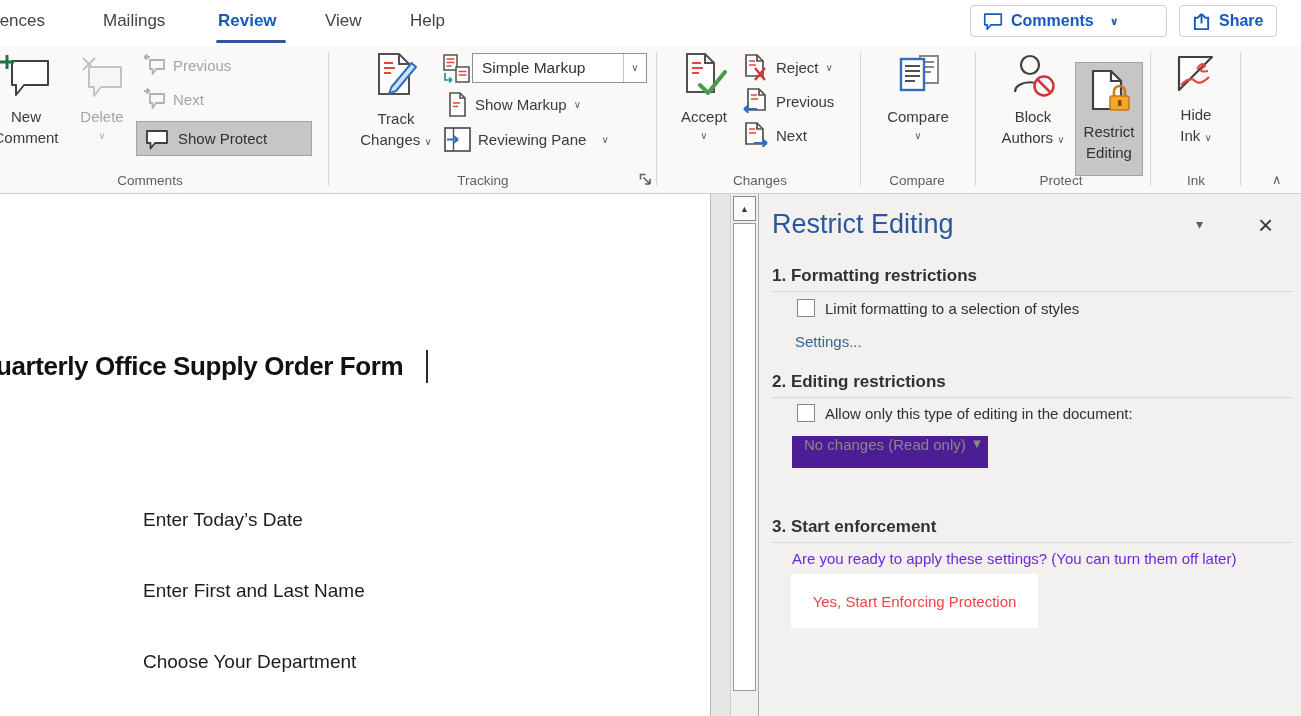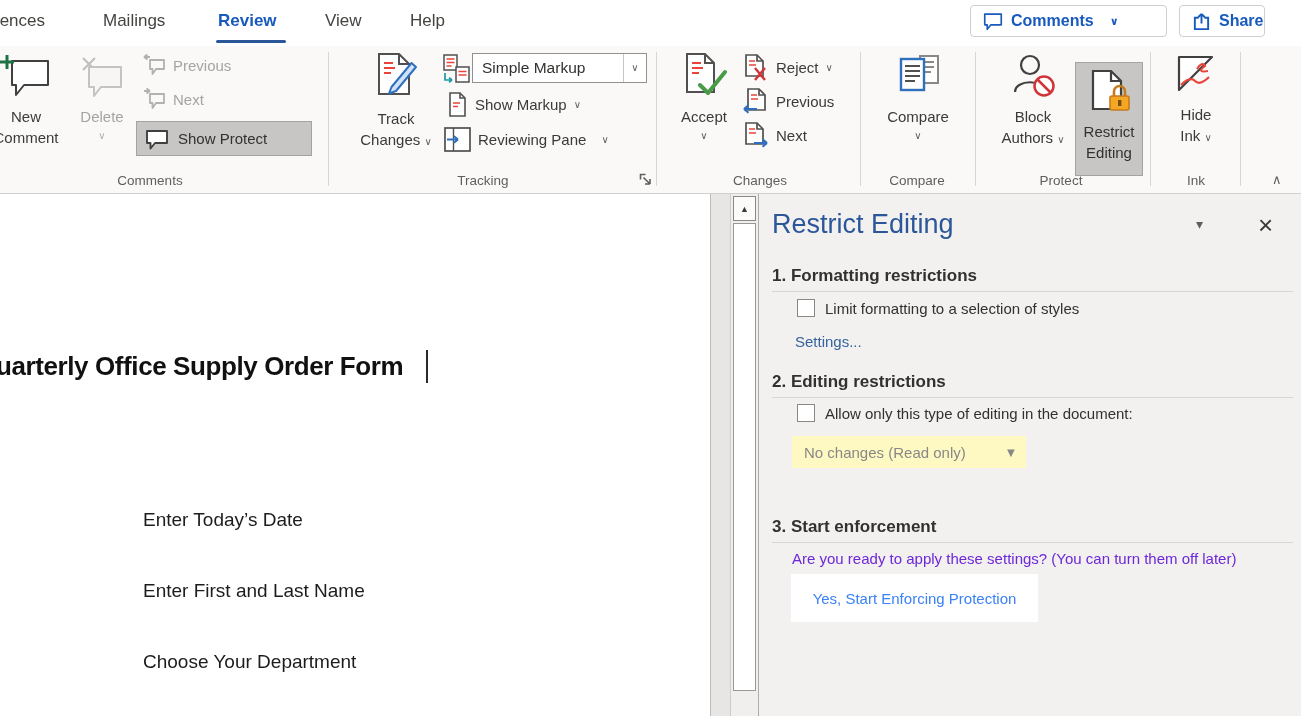--- a/index.html
+++ b/index.html
@@ -41,25 +41,25 @@
     display:flex;align-items:center;justify-content:center;font-size:9px;color:#3b3a39;}
   .scrollthumb{left:733px;top:223px;width:23px;height:468px;background:#ffffff;border:1px solid #9a9896;box-sizing:border-box;}
   
   .pane{left:758px;top:194px;width:543px;height:522px;background:#f3f1ef;border-left:1px solid #adabab;box-sizing:border-box;}
   .pane-title{font-size:27px;font-weight:300;color:#2b579a;white-space:nowrap;}
   .sec-head{font-size:17px;font-weight:bold;color:#323130;white-space:nowrap;}
   .sec-rule{height:1px;background:#d8d6d4;}
   .cbx{width:18px;height:18px;background:#fff;border:1px solid #8a8886;box-sizing:border-box;}
   .cbx-label{font-size:15px;color:#323130;white-space:nowrap;}
   .pane-link{font-size:15px;color:#35639e;white-space:nowrap;cursor:pointer;}
-  .pane-drop{width:234px;height:32px;background:#fef9c3;display:flex;align-items:center;box-sizing:border-box;}
+  .pane-drop{width:196px;height:32px;background:#4c1d95;display:flex;align-items:flex-start;box-sizing:border-box;}
   .pane-drop .val{flex:1;padding-left:12px;font-size:15px;color:#8a8886;white-space:nowrap;}
   .pane-drop .arr{width:30px;text-align:center;color:#8a8886;font-size:13px;}
   .prompt{font-size:15px;color:#6d28d9;white-space:nowrap;}
-  .enforce-btn{width:247px;height:48px;background:#fff;border:none;color:#3b82f6;font-size:15px;
+  .enforce-btn{width:247px;height:54px;background:#fff;border:none;color:#ef4444;font-size:15px;
     font-family:inherit;white-space:nowrap;}
   .closex{font-size:26px;color:#3b3a39;line-height:1;}
   svg{display:block;}
 </style>
 </head>
 <body>
 
 <div id="root">
 
   <div class="abs tabbar">
@@ -73,21 +73,21 @@
     <div class="abs pill-btn" style="left:970px;width:197px;">
       <span>
         <svg width="20" height="19" viewBox="0 0 24 23">
             <path d="M2 2.5 H22 V15.5 H9.5 L5 21 V15.5 H2 Z" fill="none" stroke="#185abd" stroke-width="2" stroke-linejoin="round"></path>
           </svg>
       </span>
       <span>Comments</span>
       <span class="chev" style="color:#185abd;font-size:11px;margin-left:8px;">∨</span>
     </div>
 
-    <div class="abs pill-btn" style="left:1179px;width:86px;">
+    <div class="abs pill-btn" style="left:1179px;width:98px;">
       <span>
         <svg width="19" height="19" viewBox="0 0 20 20">
             <path d="M7 6 H3 V18 H17 V6 H13" fill="none" stroke="#185abd" stroke-width="2"></path>
             <path d="M10 12 V2 M10 2 L6.5 5.5 M10 2 L13.5 5.5" fill="none" stroke="#185abd" stroke-width="2"></path>
           </svg>
       </span>
       <span>Share</span>
     </div>
   </div>
 

